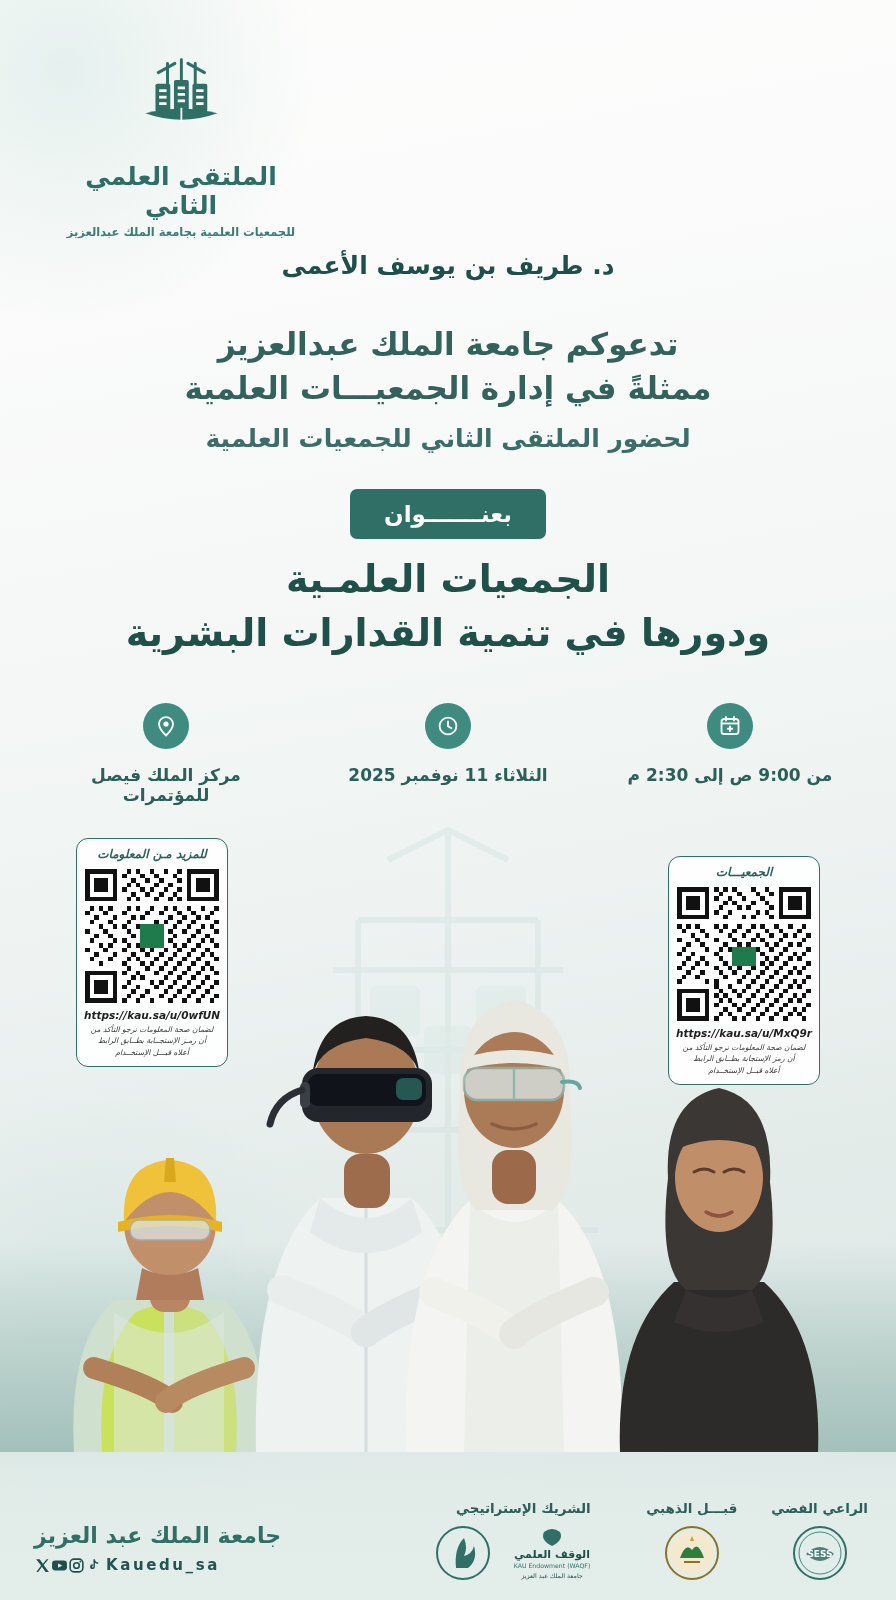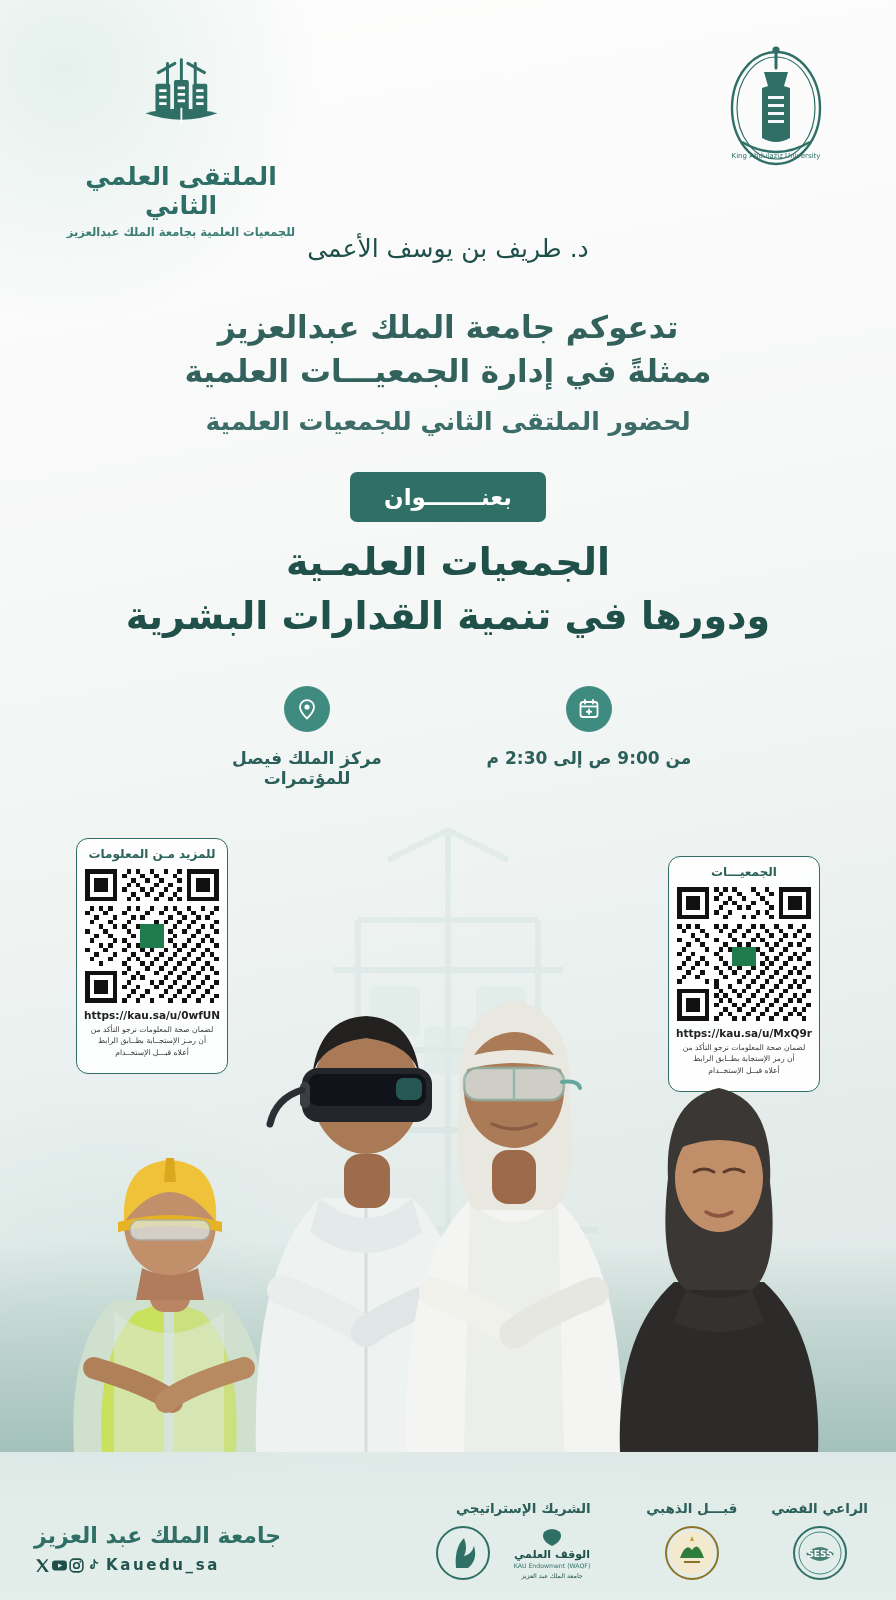--- a/index.html
+++ b/index.html
@@ -64,22 +64,22 @@
   .kau-seal svg { width: 100%; height: 100%; }
 
   
   .content { position: relative; text-align: center; }
 
   .patron {
     font-size: 26px; font-weight: 700; color: #2c6f66;
     margin-top: 16px; letter-spacing: -0.2px;
   }
   .patron-name {
-    font-size: 25px; font-weight: 400; color: #1f4f4a;
-    margin-top: 26px;
+    font-size: 25px; font-weight: 700; color: #1f4f4a;
+    margin-top: 43px;
   }
   .invite {
     margin-top: 42px;
     font-size: 31px; font-weight: 600; color: #33625d;
     line-height: 1.42;
   }
   .invite span { display: block; }
   .invite-sub {
     margin-top: 14px;
     font-size: 25px; color: #3d6d68; font-weight: 600;
@@ -122,22 +122,23 @@
     font-size: 17px; color: #2b5f59; font-weight: 600;
   }
 
   
   .qr-card {
     position: absolute;
     width: 152px;
     border: 1.6px solid #2f6f66;
     border-radius: 12px;
     background: rgba(255,255,255,.9);
-    padding: 8px 7px 14px;
+    padding: 8px 7px 7px;
     text-align: center;
+    font-style: italic;
   }
   .qr-card.right { right: 76px; top: 856px; }
   .qr-card.left  { left: 76px;  top: 838px; }
 
   .qr-card .cap {
     font-size: 12px; font-weight: 700; color: #2b6259;
     letter-spacing: 1px; line-height: 1.3;
     margin-bottom: 6px;
   }
   .qr-card .qr {
@@ -269,38 +270,20 @@
               <rect x="91" y="50" width="8" height="3"></rect>
           </g>
           <path d="M36 62 Q75 52 114 62 Q75 76 36 62 Z" fill="#2f6f66"></path>
           <path d="M75 56 L75 72" stroke="#ffffff" stroke-width="2"></path>
         </svg>
       </div>
       <div class="l1">الملتقى العلمي الثاني</div>
       <div class="l2">للجمعيات العلمية بجامعة الملك عبدالعزيز</div>
     </div>
 
-    <div class="kau-seal">
-      <svg viewBox="0 0 128 132" aria-hidden="true">
-        <ellipse cx="64" cy="66" rx="44" ry="56" fill="none" stroke="#2f6f66" stroke-width="2.4"></ellipse>
-        <ellipse cx="64" cy="66" rx="39" ry="51" fill="none" stroke="#2f6f66" stroke-width="1.2"></ellipse>
-        <path d="M64 10 L64 26" stroke="#2f6f66" stroke-width="3" stroke-linecap="round"></path>
-        <circle cx="64" cy="8" r="3.6" fill="#2f6f66"></circle>
-        <path d="M52 30 L76 30 L72 44 L56 44 Z" fill="#2f6f66"></path>
-        <path d="M50 46 Q64 40 78 46 L78 96 Q64 104 50 96 Z" fill="#2f6f66"></path>
-        <g fill="#ffffff" opacity=".95">
-          <rect x="56" y="54" width="16" height="3"></rect>
-          <rect x="56" y="62" width="16" height="3"></rect>
-          <rect x="56" y="70" width="16" height="3"></rect>
-          <rect x="56" y="78" width="16" height="3"></rect>
-        </g>
-        <path d="M30 100 Q64 120 98 100" fill="none" stroke="#2f6f66" stroke-width="2.4"></path>
-        <text x="64" y="116" font-size="7" fill="#2f6f66" text-anchor="middle" font-family="DejaVu Sans, sans-serif">King Abdulaziz University</text>
-      </svg>
-    </div>
   </div>
 
   <div class="content">
     <div class="patron-name">د. طريف بن يوسف الأعمى</div>
 
     <div class="invite">
       <span>تدعوكم جامعة الملك عبدالعزيز</span>
       <span>ممثلةً في إدارة الجمعيـــات العلمية</span>
     </div>
     <div class="invite-sub">لحضور الملتقى الثاني للجمعيات العلمية</div>
@@ -319,20 +302,29 @@
           <svg viewBox="0 0 24 24" aria-hidden="true">
             <rect x="3.5" y="5" width="17" height="15" rx="2.6" fill="none" stroke="#fff" stroke-width="1.8"></rect>
             <path d="M3.5 9.5 H20.5" stroke="#fff" stroke-width="1.8"></path>
             <path d="M8 3 V6.5 M16 3 V6.5" stroke="#fff" stroke-width="1.8" stroke-linecap="round"></path>
             <path d="M12 12.5 V17 M9.75 14.75 H14.25" stroke="#fff" stroke-width="1.8" stroke-linecap="round"></path>
           </svg>
         </div>
         <div class="txt">من 9:00 ص إلى 2:30 م</div>
       </div>
 
+      <div class="info-item">
+        <div class="ico">
+          <svg viewBox="0 0 24 24" aria-hidden="true">
+            <circle cx="12" cy="12" r="8.4" fill="none" stroke="#fff" stroke-width="1.8"></circle>
+            <path d="M12 7.4 V12.2 L15.4 14.2" fill="none" stroke="#fff" stroke-width="1.8" stroke-linecap="round" stroke-linejoin="round"></path>
+          </svg>
+        </div>
+        <div class="txt">الثلاثاء 11 نوفمبر 2025</div>
+      </div>
 
       <div class="info-item">
         <div class="ico">
           <svg viewBox="0 0 24 24" aria-hidden="true">
             <path d="M12 21.5s7-6.6 7-11.4A7 7 0 0 0 5 10.1C5 14.9 12 21.5 12 21.5Z" fill="none" stroke="#fff" stroke-width="1.8"></path>
             <circle cx="12" cy="10" r="2.6" fill="#fff"></circle>
           </svg>
         </div>
         <div class="txt">مركز الملك فيصل للمؤتمرات</div>
       </div>

